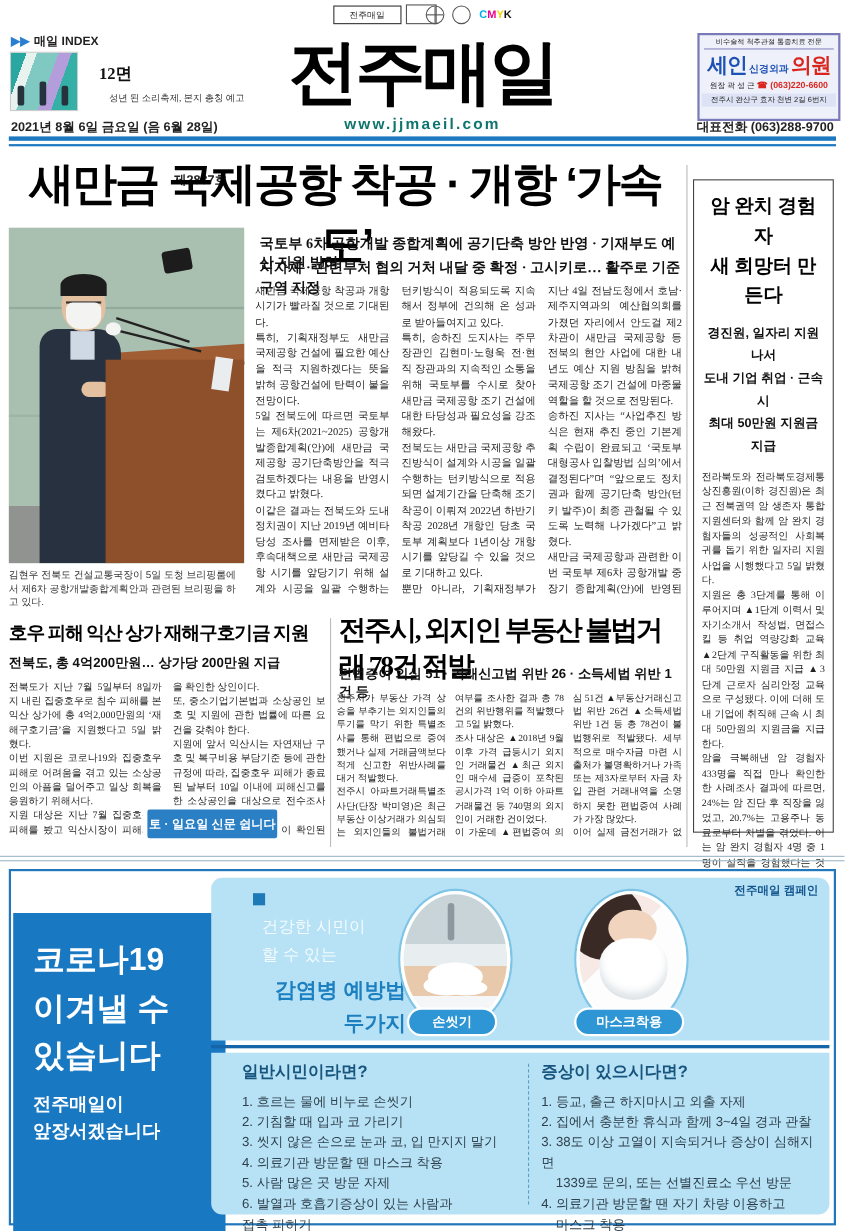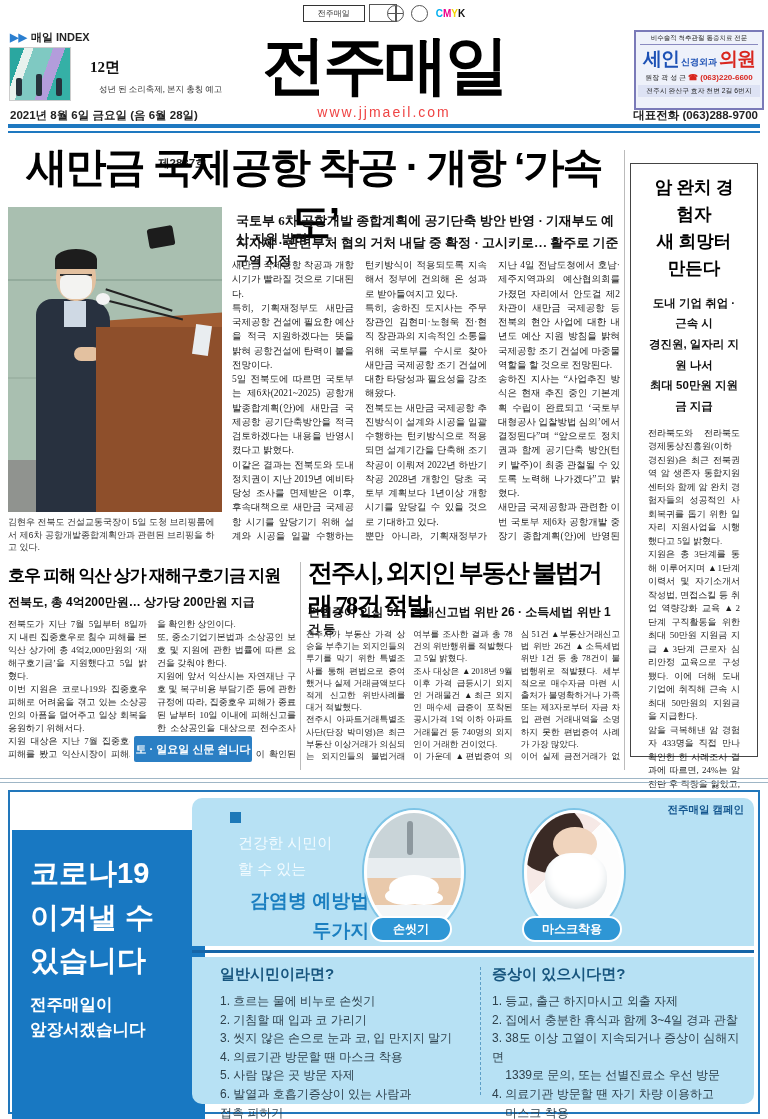--- a/index.html
+++ b/index.html
@@ -24,21 +24,21 @@
   
   .idx-label{top:30px;left:10px;font-size:11px;font-weight:bold;color:#222;}
   .idx-arrows{color:#2b7fd0;margin-right:4px;}
   .idx-photo{top:48px;left:10px;width:60px;height:52px;background:
      linear-gradient(110deg,#2aa7a0 0 18%,#e8f2ee 18% 30%,#7fc9c2 30% 55%,#b39ddb 55% 70%,#35b0a6 70% 100%);
      outline:1px solid #ccc;position:absolute;}
   .idx-photo i{position:absolute;bottom:4px;width:6px;height:18px;background:#26323c;border-radius:2px;}
   .idx-page{top:58px;left:90px;font-size:15px;font-weight:bold;}
   .idx-cap{top:84px;left:62px;font-size:8.5px;color:#333;padding-left:37px;}
   .masthead{top:28px;left:214px;width:340px;text-align:center;font-size:64px;line-height:74px;font-weight:900;letter-spacing:-3px;color:#000;}
-  .website{top:104px;left:214px;width:340px;text-align:center;font-size:14px;font-weight:normal;color:#ef4444;letter-spacing:2px;}
+  .website{top:104px;left:214px;width:340px;text-align:center;font-size:14px;font-weight:bold;color:#0f766e;letter-spacing:2px;}
   .dateline{top:108px;left:10px;font-size:11.5px;font-weight:bold;color:#222;}
   .issueno{top:108px;left:158px;font-size:11.5px;font-weight:bold;color:#222;margin-top:48px;}
   .mainphone{top:108px;left:560px;width:198px;text-align:right;font-size:11.5px;font-weight:bold;color:#222;}
 
   .ad{top:30px;left:634px;width:126px;height:76px;border:2px solid #7a7ab8;background:#eef1fa;text-align:center;}
   .ad .tag{font-size:6.5px;color:#222;border-bottom:1px solid #8a8ac0;margin:2px 4px 1px;padding-bottom:1px;}
   .ad .nm{display:flex;align-items:baseline;justify-content:center;gap:2px;margin-top:1px;}
   .ad .nm .b1{font-size:19px;font-weight:900;color:#1d51b5;letter-spacing:-1px;}
   .ad .nm .b2{font-size:9px;font-weight:bold;color:#1d51b5;}
   .ad .nm .b3{font-size:19px;font-weight:900;color:#d9251d;letter-spacing:-1px;}
@@ -73,21 +73,21 @@
   .ph-paper{top:118px;left:186px;width:16px;height:30px;background:#e9edf0;transform:rotate(8deg);}
   .ph-mic1{top:92px;left:96px;width:70px;height:2px;background:#222;transform:rotate(18deg);}
   .ph-mic2{top:102px;left:98px;width:78px;height:2px;background:#222;transform:rotate(14deg);}
   .ph-micblob{top:86px;left:88px;width:14px;height:12px;background:#f4f4f4;border-radius:50%;}
   .ph-hands{top:140px;left:66px;width:26px;height:14px;background:#e3c1a0;border-radius:7px;}
   .photo-cap{top:516px;left:8px;width:214px;font-size:9px;line-height:1.4;color:#333;}
 
   .vrule{top:150px;left:624px;width:1px;height:620px;background:#bbb;}
 
   
-  .side{top:163px;left:630px;width:128px;height:594px;border:1px solid #444;box-sizing:border-box;padding:10px 17px 6px;}
+  .side{top:163px;left:630px;width:128px;height:594px;border:1px solid #444;box-sizing:border-box;padding:10px 7px 6px;}
   .side-hl{text-align:center;font-size:17.5px;font-weight:bold;line-height:1.55;color:#000;}
   .side-sub{margin-top:10px;text-align:center;font-size:11.5px;font-weight:bold;line-height:1.8;color:#111;}
   .side-body{margin-top:10px;font-size:9px;line-height:1.5;color:#222;height:408px;overflow:hidden;}
 
   
   .vrule2{top:562px;left:300px;width:1px;height:208px;background:#bbb;}
   .flood-hl{top:564px;left:8px;width:290px;font-size:17px;font-weight:900;letter-spacing:-1px;color:#000;}
   .flood-sub{top:594px;left:8px;width:290px;font-size:12px;font-weight:bold;color:#111;}
   .flood-body{top:618px;left:8px;width:288px;height:154px;column-count:2;column-gap:10px;
      font-size:9px;line-height:1.45;color:#222;overflow:hidden;}
@@ -214,22 +214,22 @@
 수립 중인 기본계획에는 2019년 사전타당성 검토시 보다 여객터미널, 계류장 1대 증가(4대 → 5대), 주기장 면적 등 총 건축면적이 대폭 증가하는 것으로 변경, 검토 중에 있다.
 이와 함께, 국토부는 장래 확장성을 고려해 E급 대형 항공기의 취항이 가능하도록, 활주로 3,200m 기준으로 공항구역을 지정할 계획이다.
 한편, 전북도는 도민들의 항공이용 불편 해소와 새만금 내부개발 촉진은 물론, 글로벌 비즈니스 중심지 도약 목표 실현을 위해 우리가 주도적으로 운영할 수 있는 민간 국제공항인 새만금 국제공항 조기 건설이 절실하다는 필요성을 강조해 오고 있는 상태다. /유호상 기자</div>
 
   <div class="abs vrule"></div>
 
   <div class="abs side">
     <div class="side-hl serif pre">암 완치 경험자
 새 희망터 만든다</div>
     <div class="side-sub">
+      <div>경진원, 일자리 지원 나서</div>
       <div>도내 기업 취업 · 근속 시</div>
-      <div>경진원, 일자리 지원 나서</div>
       <div>최대 50만원 지원금 지급</div>
     </div>
     <div class="side-body serif just pre">전라북도와 전라북도경제통상진흥원(이하 경진원)은 최근 전북권역 암 생존자 통합지원센터와 함께 암 완치 경험자들의 성공적인 사회복귀를 돕기 위한 일자리 지원사업을 시행했다고 5일 밝혔다.
 지원은 총 3단계를 통해 이루어지며 ▲1단계 이력서 및 자기소개서 작성법, 면접스킬 등 취업 역량강화 교육 ▲2단계 구직활동을 위한 최대 50만원 지원금 지급 ▲3단계 근로자 심리안정 교육으로 구성됐다. 이에 더해 도내 기업에 취직해 근속 시 최대 50만원의 지원금을 지급한다.
 암을 극복해낸 암 경험자 433명을 직접 만나 확인한 한 사례조사 결과에 따르면, 24%는 암 진단 후 직장을 잃었고, 20.7%는 고용주나 동료로부터 차별을 겪었다. 이는 암 완치 경험자 4명 중 1명이 실직을 경험했다는 것을 의미한다. 환자 본인이 암에 대한 편견을 가진 경우도 적지 않았는데, 암을 불치병으로 여긴 환자는 그렇지 않은 환자보다 일자리를 잃을 위험이 3.1배 더 높은 것으로 연구 결과도 있다.
 전북도일자리센터 관계자는 “요즘 암 완치 경험자들의 성공적인 사회복귀를 뜻하는 ‘워밍아웃’ 하는 사람들이 늘고 있다. 이번 도쿄올림픽 태권도 메달리스트 인교돈 또한 그렇다”며 “도내 구직활동을 희망하는 암 완치 경험자들이 지원을 통해 그들의 새로운 삶이 밝게 빛났으면 좋겠다”고 밝혔다.
 암 완치 경험자들의 일자리 지원에 대한 자세한 사항은 ‘전라북도일자리센터 꼬빌(www.1577-0365.or.kr)’을 통해 확인할 수 있다. 프로그램에 대한 문의 사항이 있다면 대표번호(1577-0365) 또는 담당자(063-280-1003) 유선 문의를 통해 정보를 제공받을 수 있다. /김윤상 기자</div>
   </div>
 
   <div class="abs vrule2"></div>

